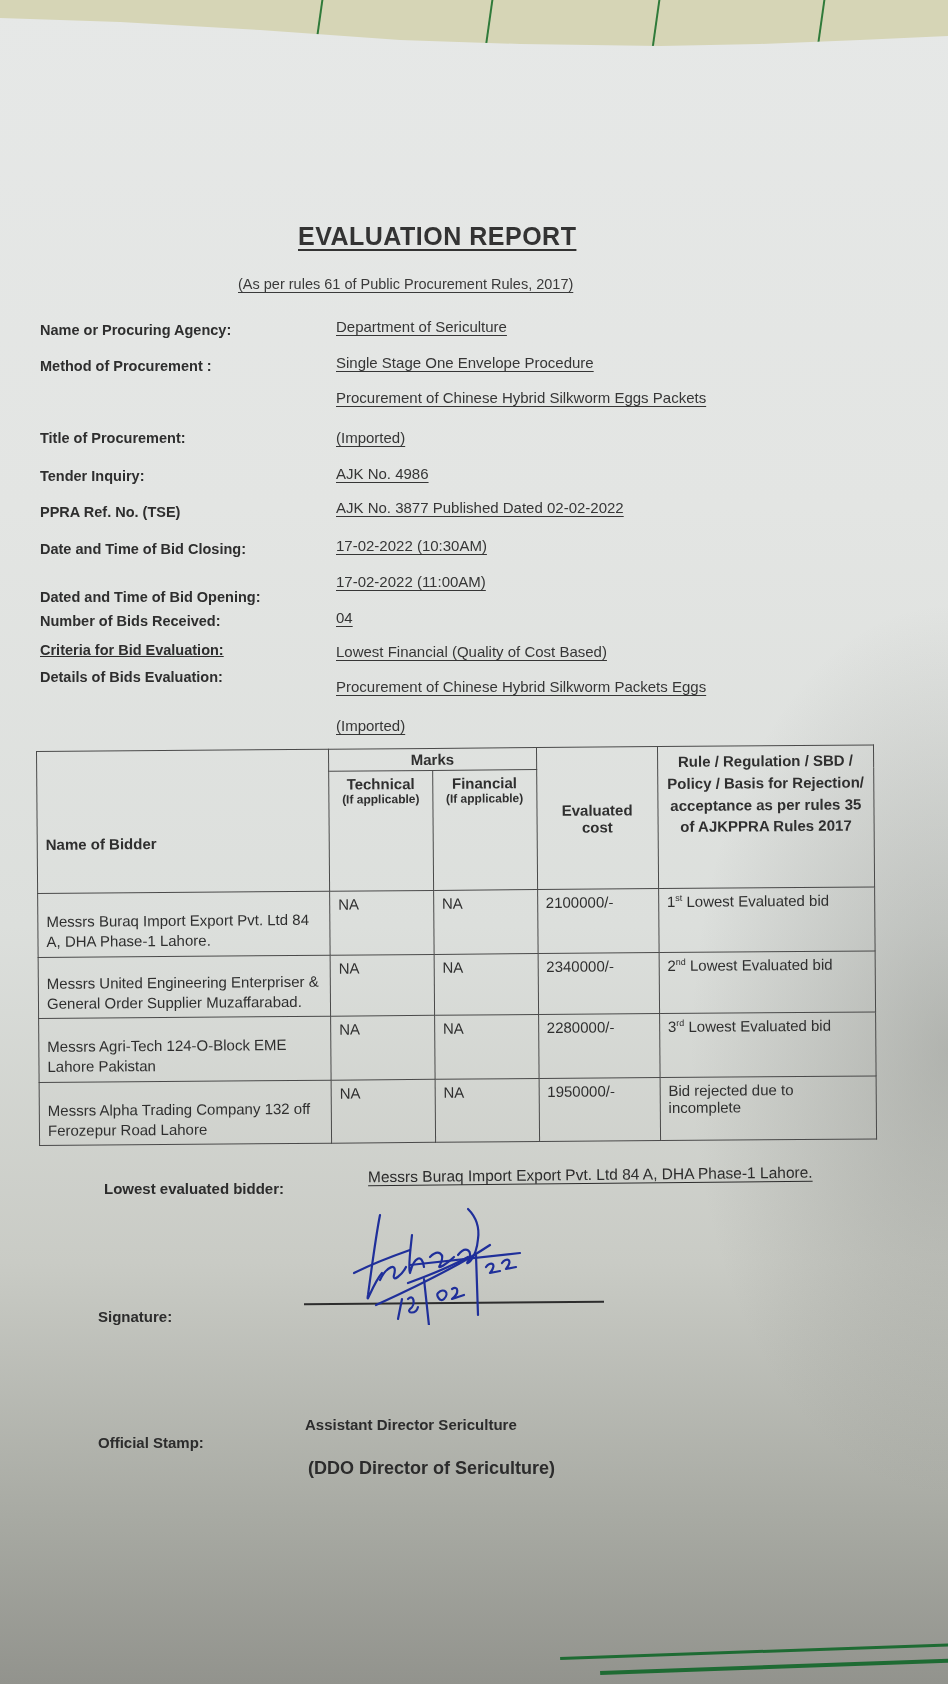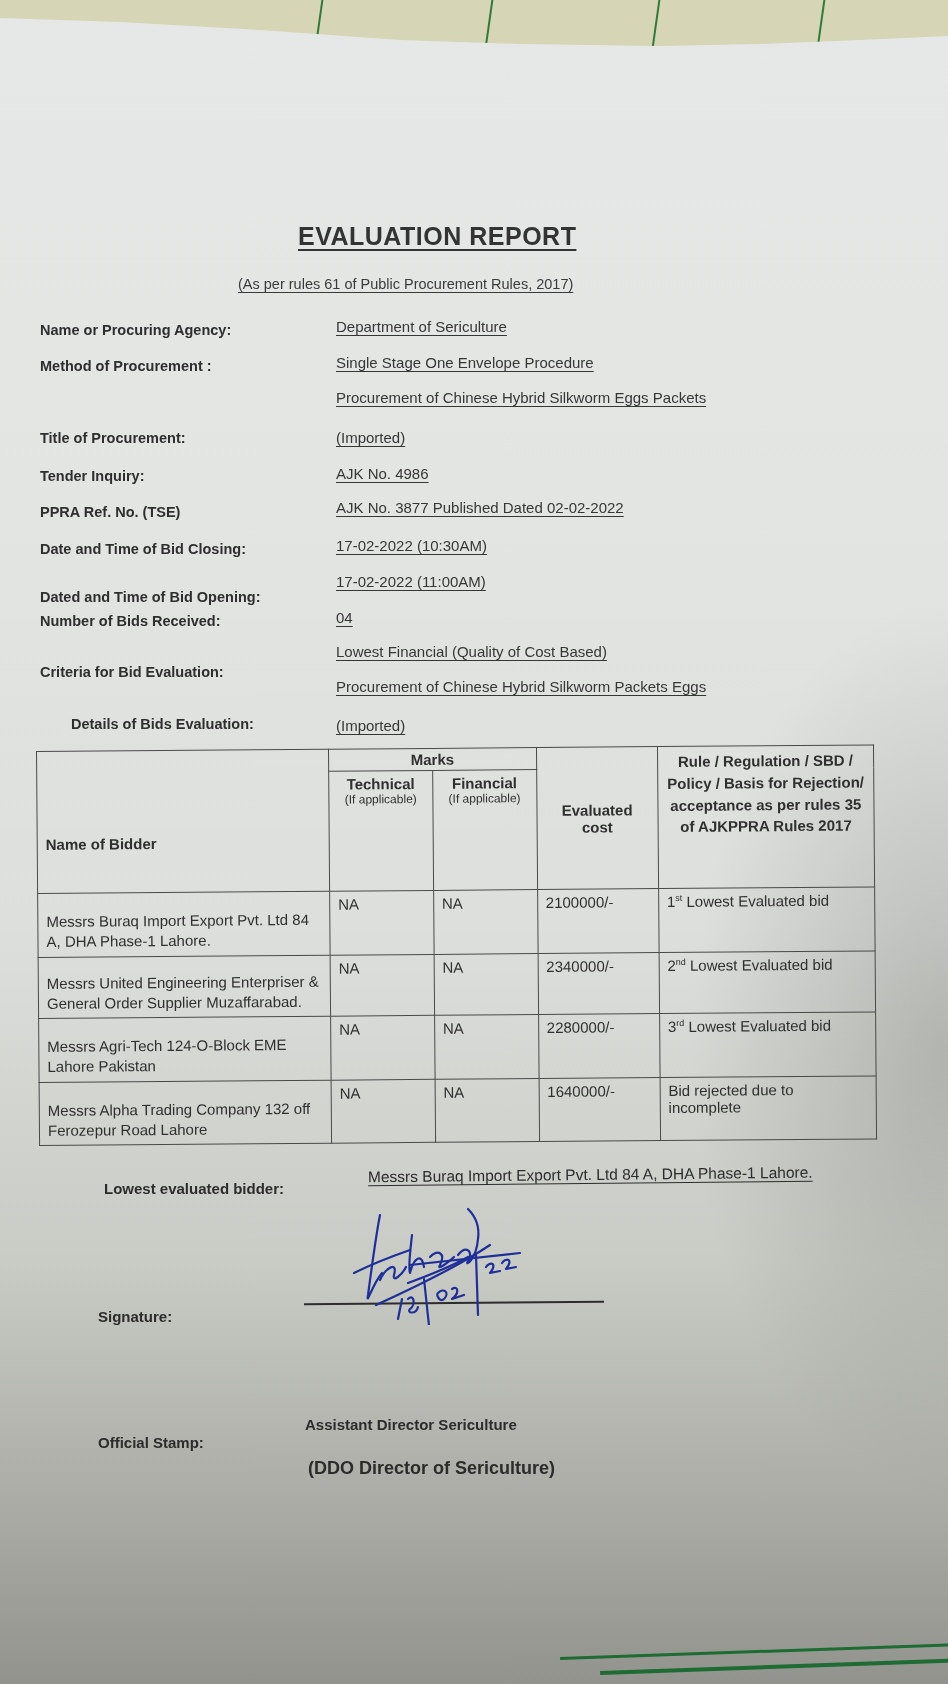--- a/index.html
+++ b/index.html
@@ -56,21 +56,21 @@
       position: absolute; left: 36px; top: 751px; width: 838px;
       border-collapse: collapse; font-size: 15px; color: #2f2f2f;
       transform: rotate(-0.45deg); transform-origin: left top;
     }
     table.bids td, table.bids th {
       border: 1.5px solid #4a4a4a; vertical-align: top; padding: 4px 8px;
       font-weight: normal; text-align: left;
     }
     table.bids th { font-weight: bold; }
     .th-center { text-align: center !important; }
-    .th-small { font-size: 12px; font-weight: normal; display: block; }
+    .th-small { font-size: 12px; font-weight: bold; display: block; }
     .th-name { vertical-align: bottom !important; padding-bottom: 40px !important; }
     .th-cost { vertical-align: middle !important; text-align: center !important; }
     .col-name { width: 270px; }
     .col-tech { width: 96px; }
     .col-fin { width: 96px; }
     .col-cost { width: 112px; }
     .col-rule { width: 200px; }
     table.bids td.name-cell { padding-top: 18px; line-height: 1.35; }
     table.bids tr.r2 td.name-cell { padding-top: 16px; }
     sup { font-size: 9px; text-align: right; }
@@ -138,24 +138,24 @@
 
   <div class="field-label" style="top:541px;">Date and Time of Bid Closing:</div>
   <div class="field-value" style="top:537px;">17-02-2022 (10:30AM)</div>
 
   <div class="field-label" style="top:543px;margin-top:46px;">Dated and Time of Bid Opening:</div>
   <div class="field-value" style="top:573px;">17-02-2022  (11:00AM)</div>
 
   <div class="field-label" style="top:613px;">Number of Bids Received:</div>
   <div class="field-value" style="top:609px;">04</div>
 
-  <div class="field-label" style="top:664px;">Criteria for Bid Evaluation:</div>
+  <div class="field-label" style="top:642px;text-decoration:underline;">Criteria for Bid Evaluation:</div>
   <div class="field-value" style="top:643px;">Lowest Financial (Quality of Cost Based)</div>
 
-  <div class="field-label" style="top:716px;margin-left:31px;">Details of Bids Evaluation:</div>
+  <div class="field-label" style="top:669px;">Details of Bids Evaluation:</div>
   <div class="field-value" style="top:678px;">Procurement of Chinese Hybrid Silkworm Packets Eggs</div>
   <div class="field-value" style="top:717px;">(Imported)</div>
 
   <table class="bids">
     <colgroup>
       <col class="col-name">
         <col class="col-tech">
         <col class="col-fin">
         <col class="col-cost">
         <col class="col-rule">
@@ -196,21 +196,21 @@
       <td class="name-cell">Messrs Agri-Tech 124-O-Block EME Lahore Pakistan</td>
       <td>NA</td>
       <td>NA</td>
       <td>2280000/-</td>
       <td><span>3</span><sup>rd</sup><span> Lowest Evaluated bid</span></td>
     </tr>
     <tr class="r4">
       <td class="name-cell">Messrs Alpha Trading Company 132 off Ferozepur Road Lahore</td>
       <td>NA</td>
       <td>NA</td>
-      <td>1640000/-</td>
+      <td>1950000/-</td>
       <td><span></span><sup></sup><span>Bid rejected due to incomplete</span></td>
     </tr>
   </tbody>
     </table>
 
   <div class="lowest-label">Lowest evaluated bidder:</div>
   <div class="lowest-value">Messrs Buraq Import Export Pvt. Ltd 84 A, DHA Phase-1 Lahore.</div>
 
   <div class="sig-label">Signature:</div>
   <div class="sig-line"></div>

